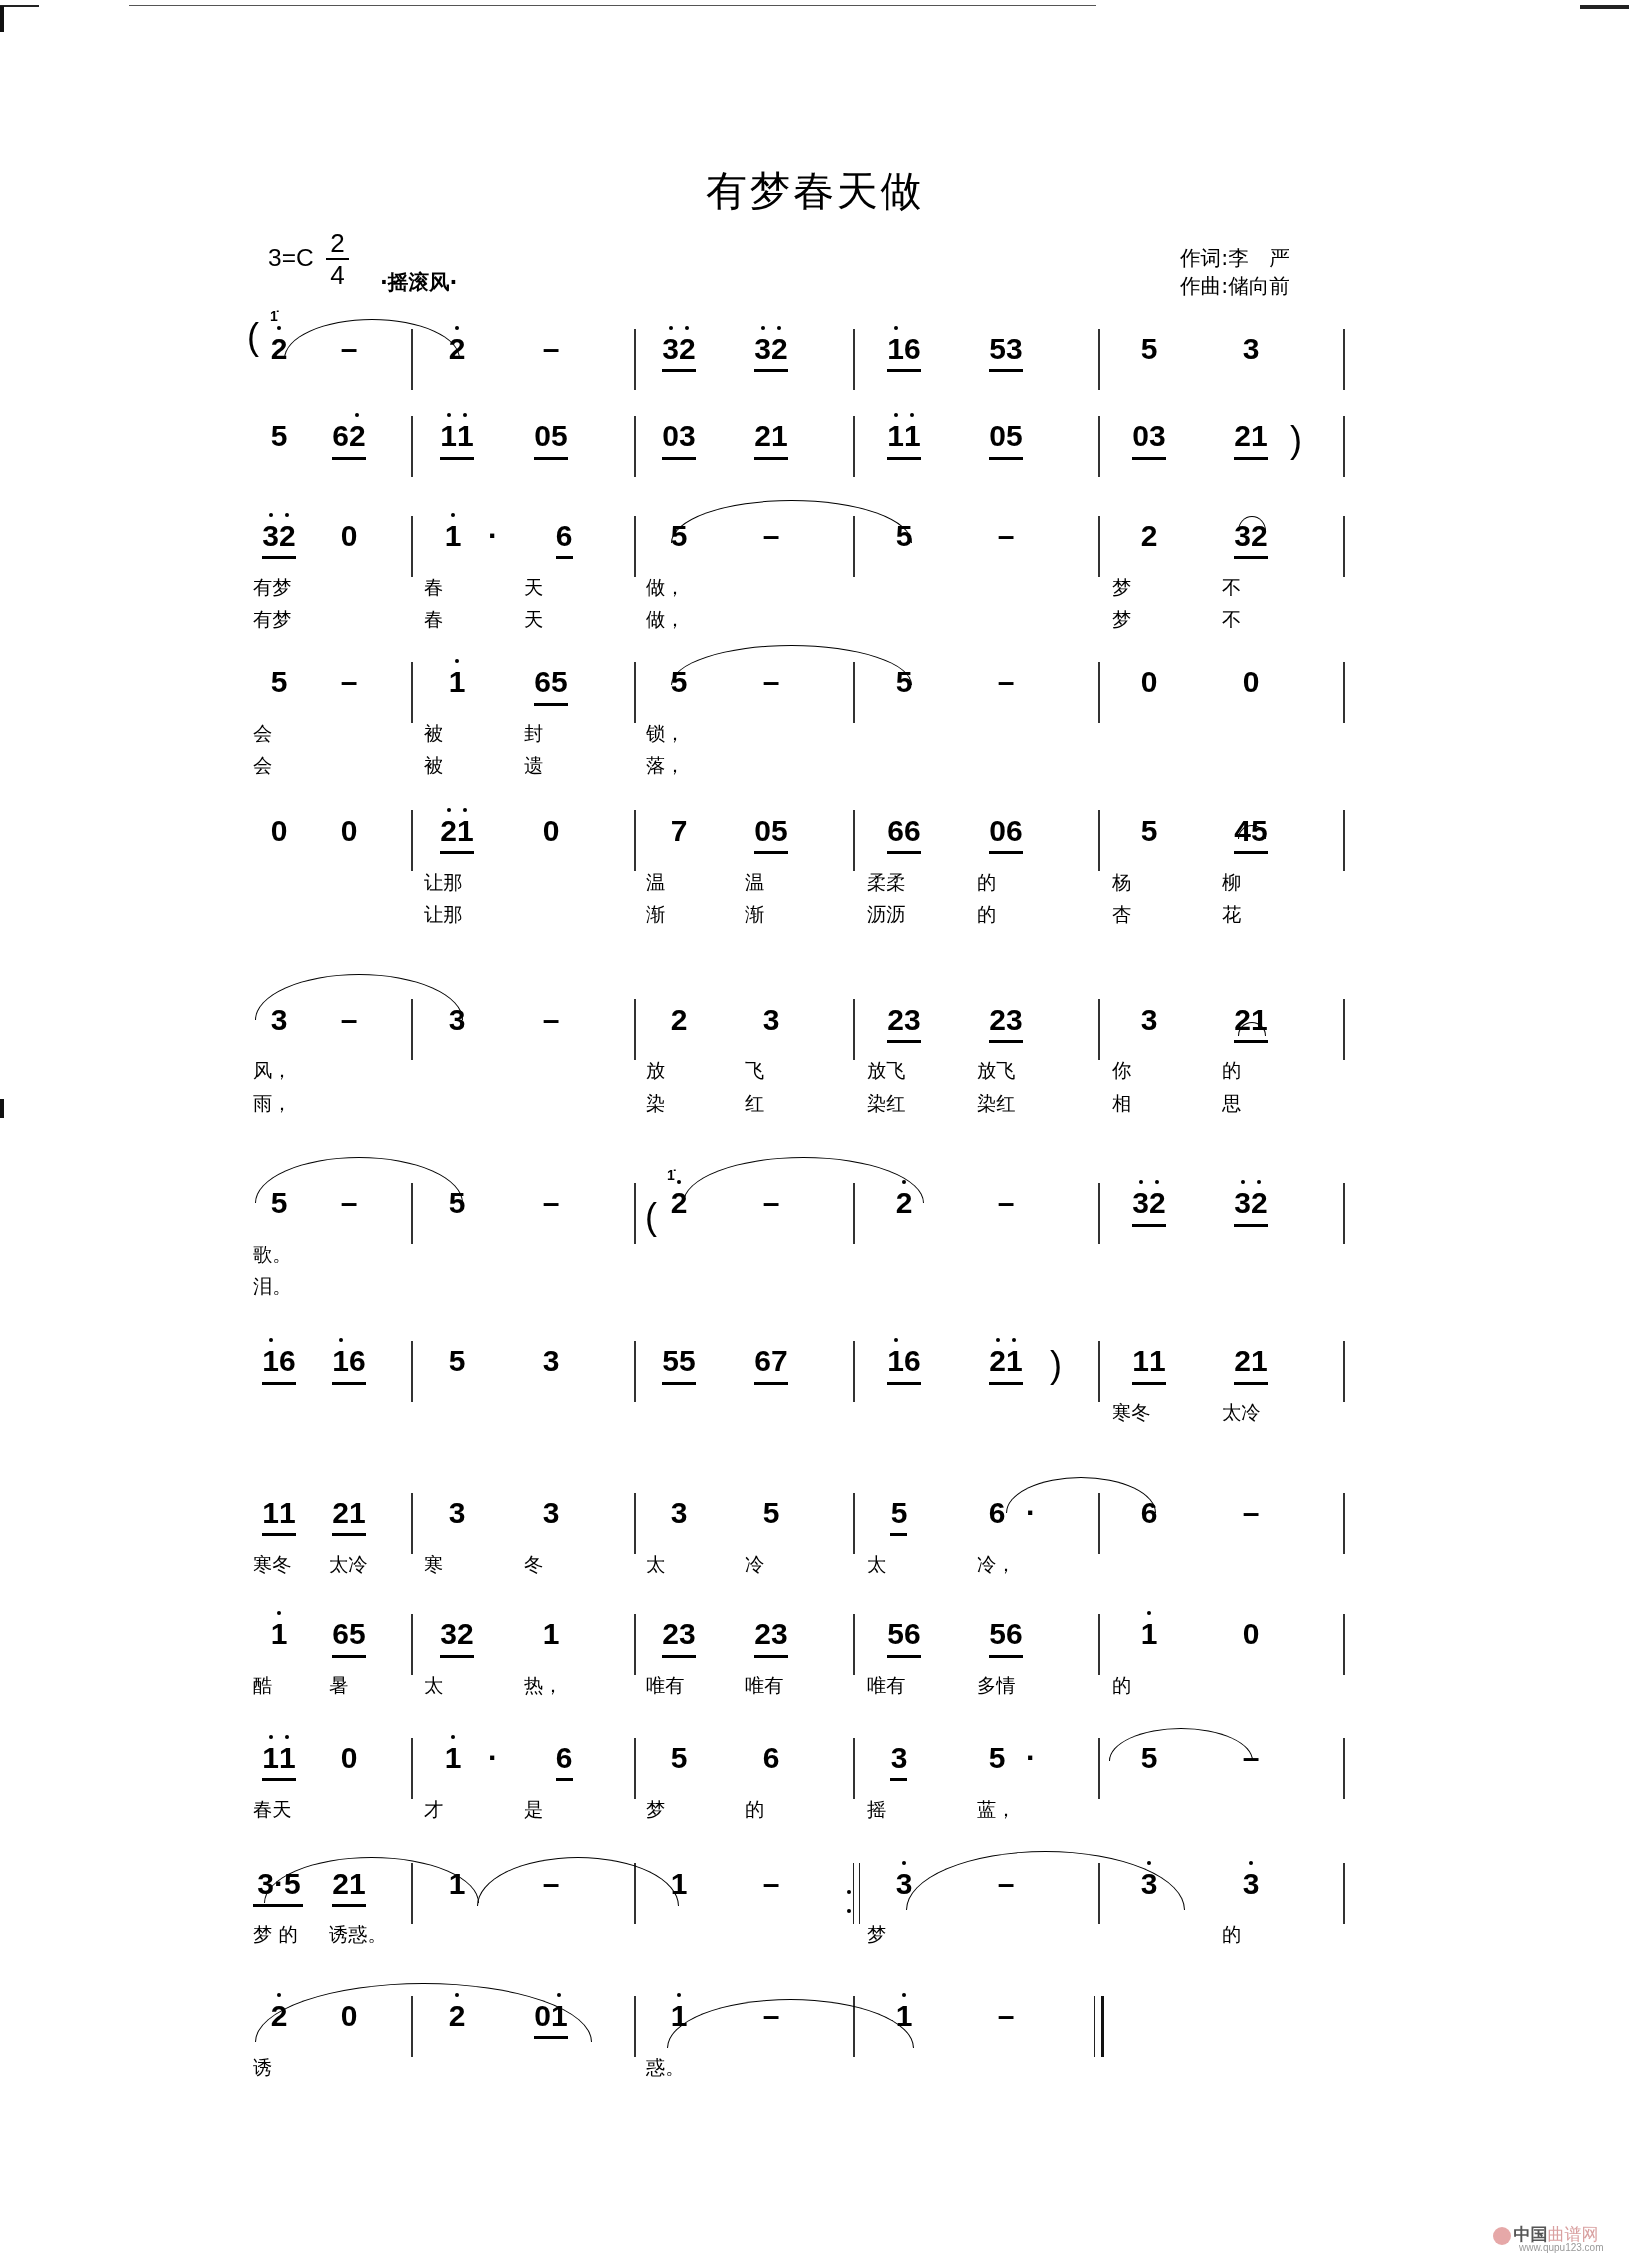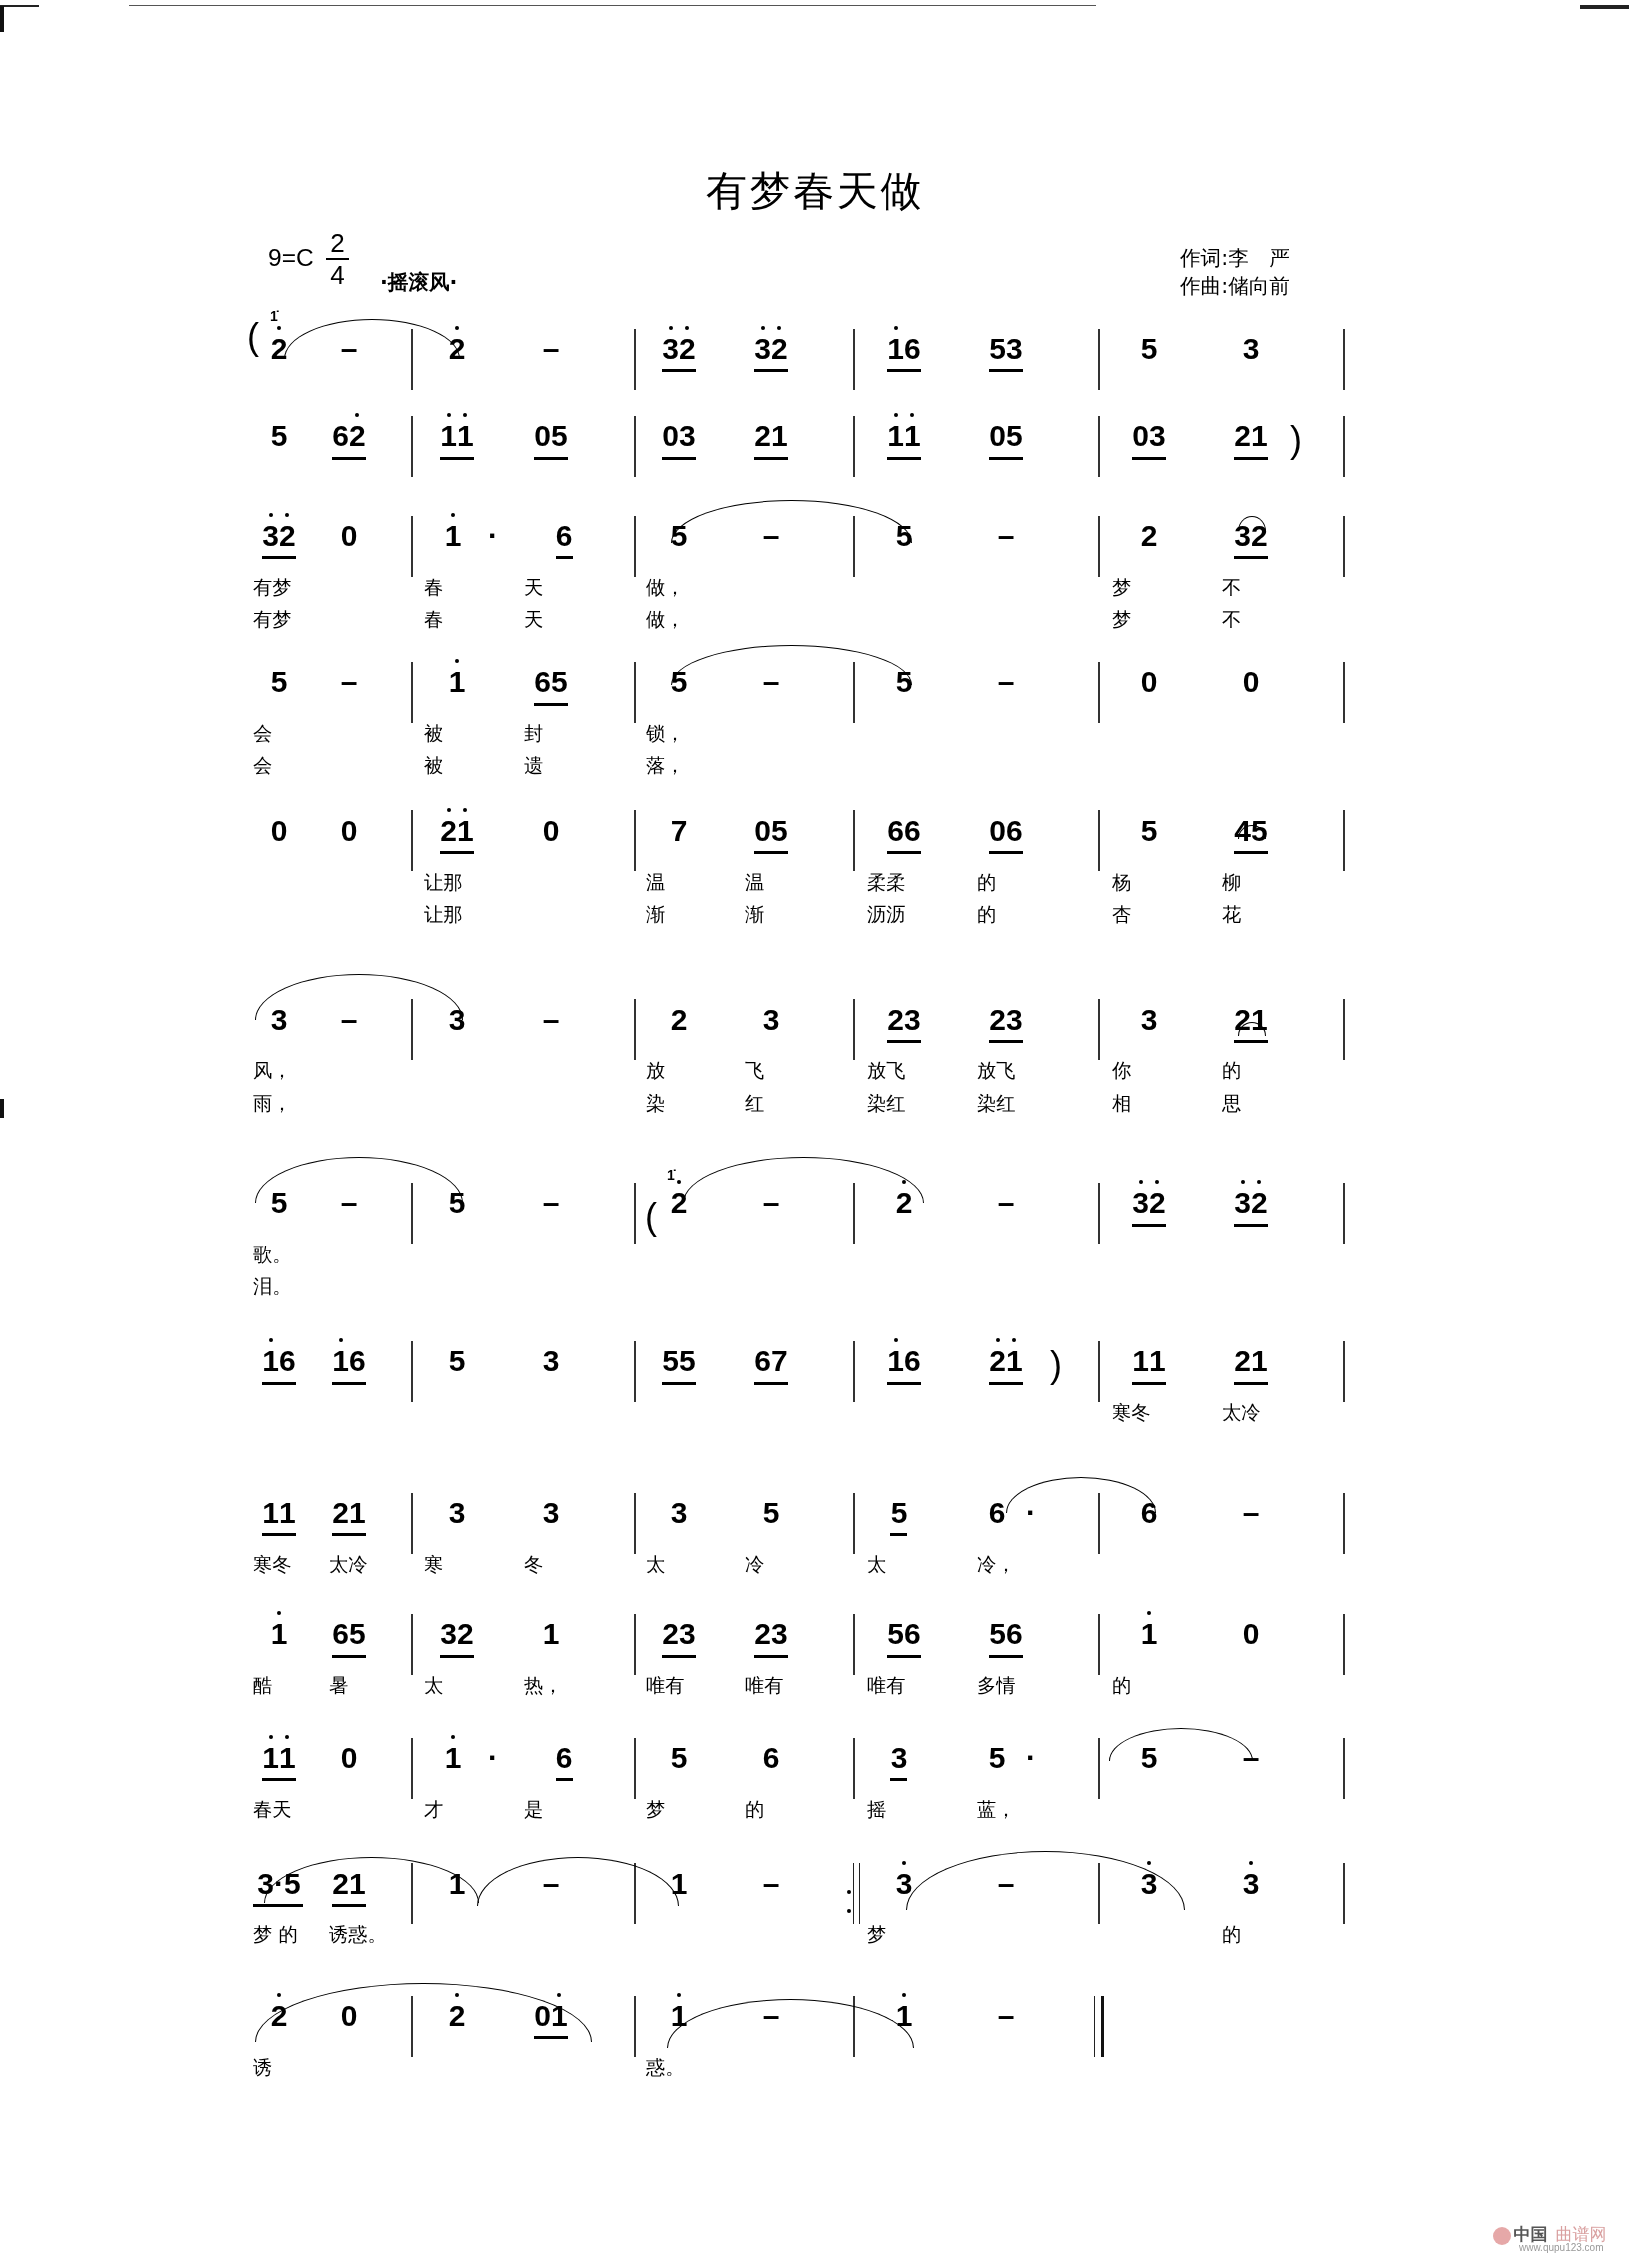--- a/index.html
+++ b/index.html
@@ -23,37 +23,37 @@
   .lyr{position:absolute;font-size:19.3px;font-family:"DejaVu Sans",sans-serif;white-space:nowrap;}
   .slur{position:absolute;border:1.9px solid #000;border-bottom:none;border-left-color:#000;border-radius:50% 50% 0 0 / 100% 100% 0 0;border-bottom-color:transparent;}
   .paren{position:absolute;font-size:36px;font-family:"Liberation Sans",sans-serif;font-weight:normal;}
   .grace{position:absolute;font-size:14px;font-weight:bold;font-family:"Liberation Sans",sans-serif;}
   .repeat-dots{position:absolute;width:3.9px;}
   .repeat-dots::before,.repeat-dots::after{content:"";position:absolute;left:0;width:3.9px;height:3.9px;background:#000;border-radius:50%;}
   .repeat-dots::before{top:9.7px}.repeat-dots::after{top:29px}
   .wm{position:absolute;left:1493px;top:2223px;font-size:17px;color:#888;font-family:"DejaVu Serif",serif;}
   .wm .logo{display:inline-block;width:18px;height:18px;border-radius:50%;background:#e6a8a8;vertical-align:middle;margin-right:2.6px;}
   .wm .b{color:#555;font-weight:bold;}
-  .wm .r{color:#d9a0a0;margin-left:8px;}
+  .wm .r{color:#d9a0a0;}
   .wm .url{position:absolute;left:26px;top:19.3px;font-size:10px;color:#999;font-family:"Liberation Sans",sans-serif;}
 </style>
 </head>
 <body>
 
 <div class="topline">
   <div class="seg" style="left:0;width:39px;"></div>
   <div class="seg" style="left:129px;width:967px;height:1.3px;background:#555;"></div>
   <div class="seg" style="left:1580px;width:50px;height:3.9px;"></div>
 </div>
 <div class="leftmark" style="top:6.4px;height:26px;"></div>
 <div class="leftmark" style="top:1099px;height:19.3px;"></div>
 
 <div class="title">有梦春天做</div>
 
-<div class="key">9=C</div>
+<div class="key">3=C</div>
 <div class="timesig">
   <div>2</div>
   <div class="bar"></div>
   <div>4</div>
 </div>
 <div class="style">·摇滚风·</div>
 <div class="credits">
   <div>作词:李　严</div>
   <div>作曲:储向前</div>
 </div>

